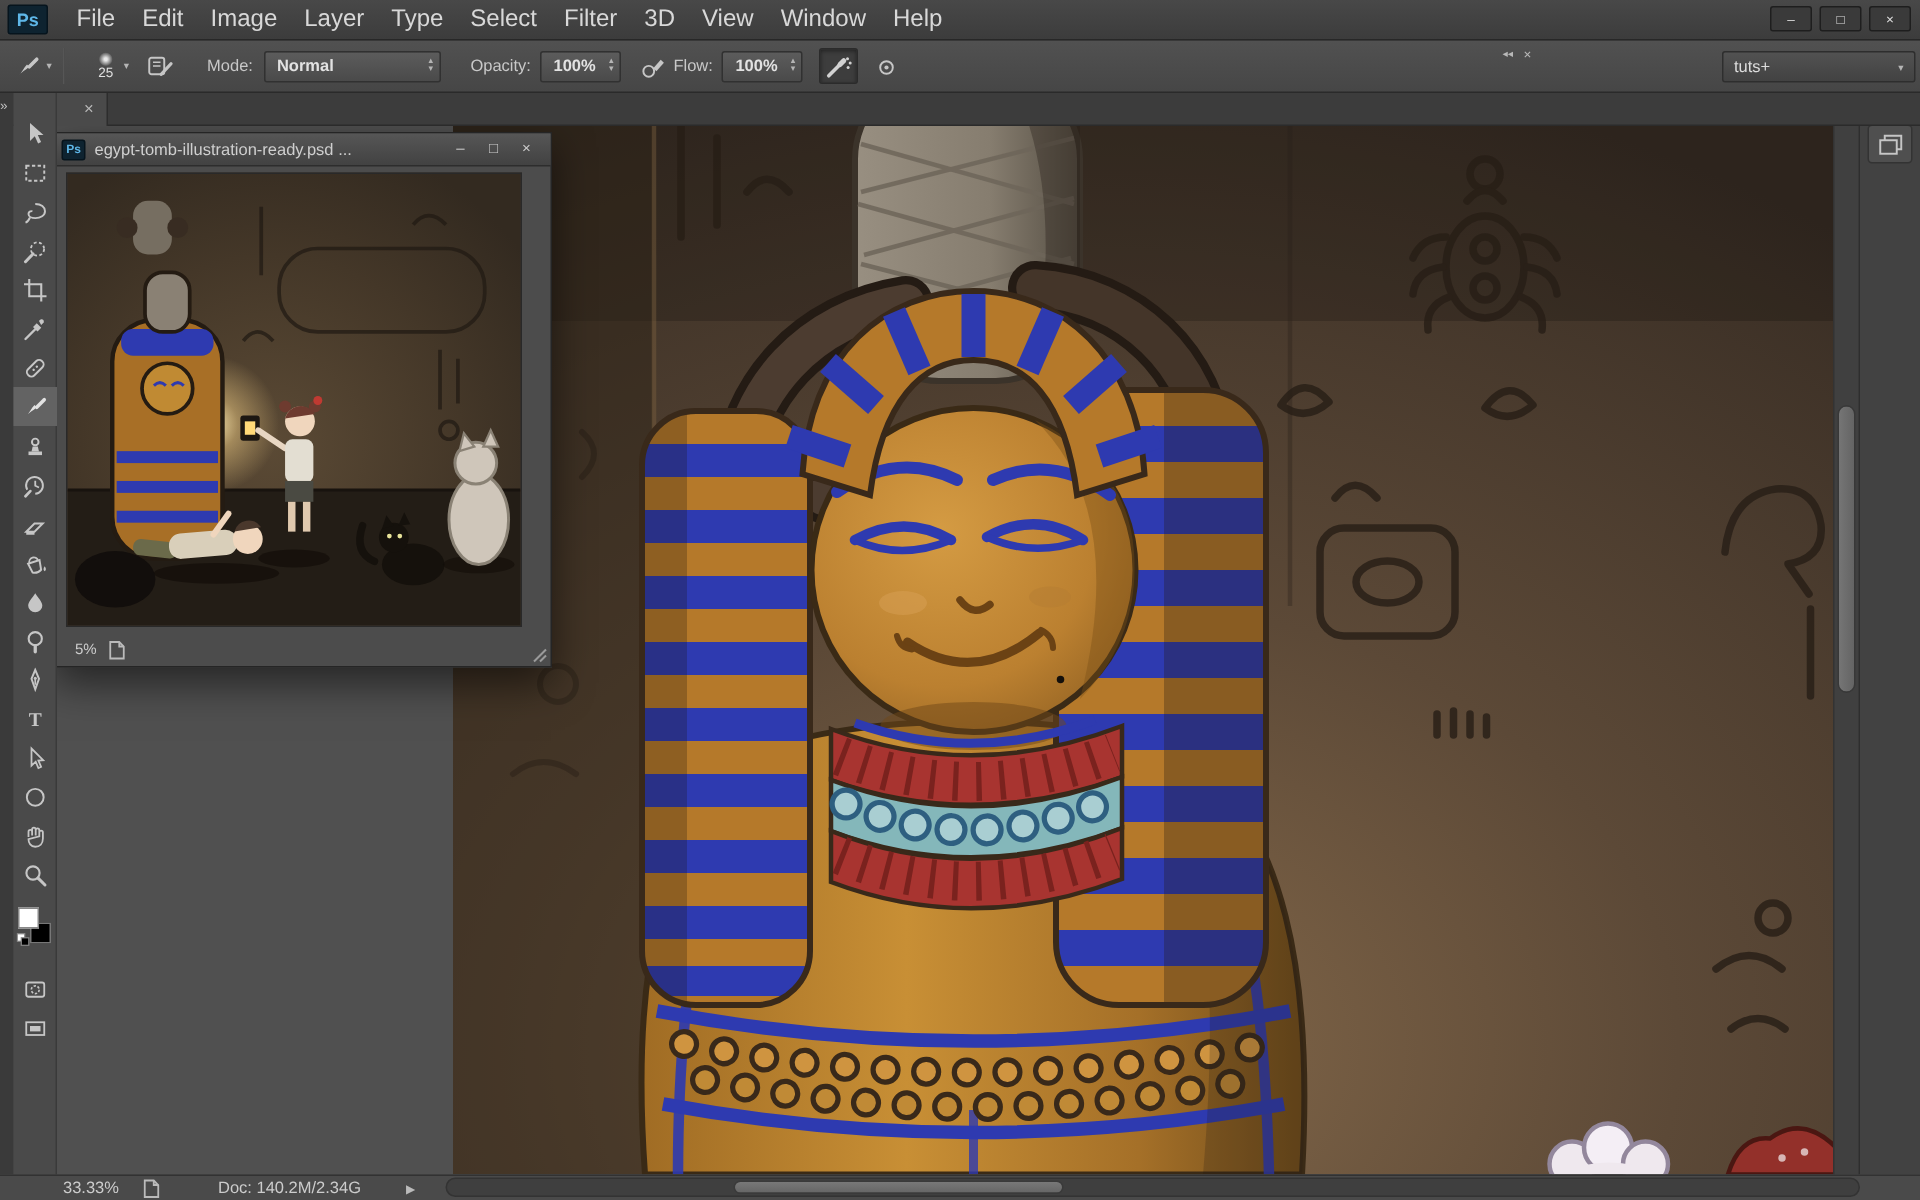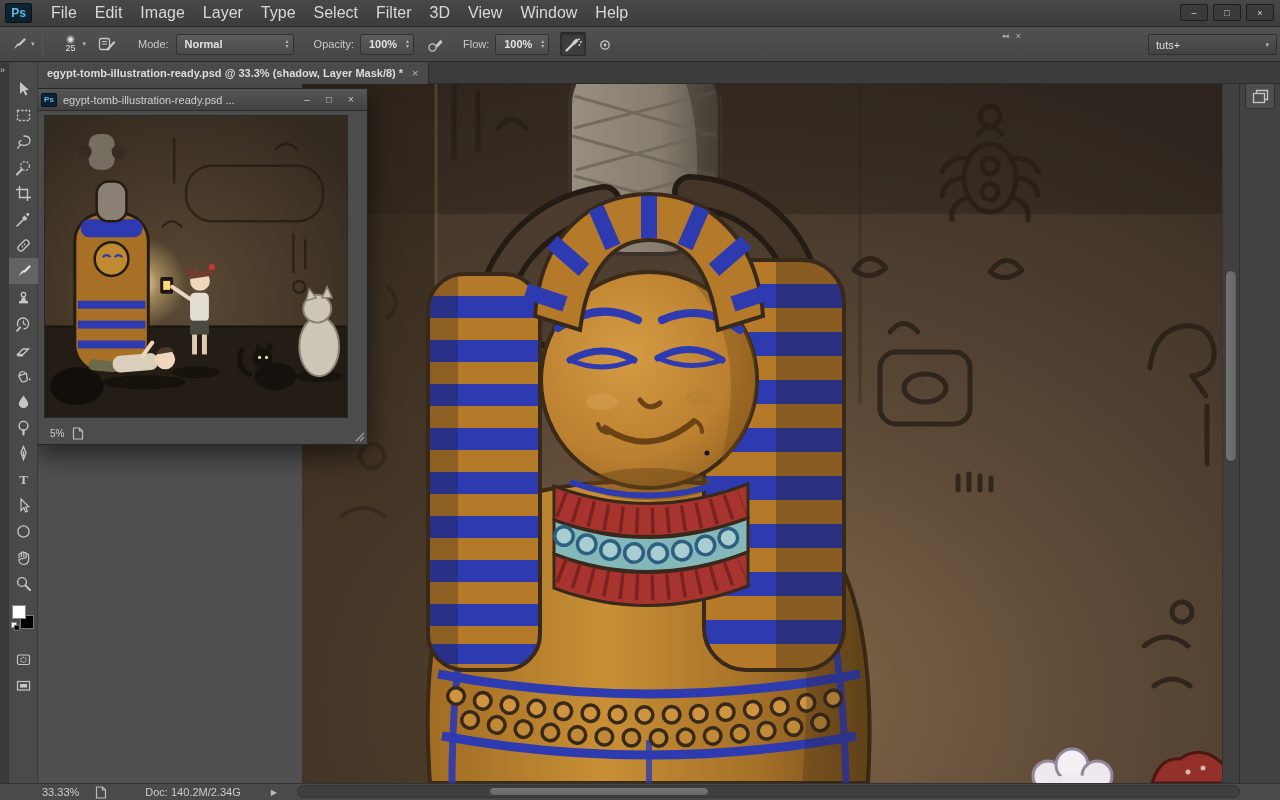--- a/index.html
+++ b/index.html
@@ -167,21 +167,21 @@
       </span>
   </div>
 
   <div class="iconbtn" style="margin-left:9px;">
     <svg width="18" height="17" viewBox="0 0 18 17">
       <circle cx="5.5" cy="11.5" r="3.6" fill="none" stroke="#c6c6c6" stroke-width="1.3"></circle>
       <path d="M8.5,9.5 L13.5,3.8 L15.6,5.9 L10.6,11.5 Z" fill="#c6c6c6"></path>
     </svg>
   </div>
 
-  <span class="ob-label" style="margin-left:14px;text-align:center;">Flow:</span>
+  <span class="ob-label" style="text-align:center;">Flow:</span>
   <div class="combo" style="width:54px;margin-left:6px;">
     <span>100%</span>
     <span class="spin">
         <span>▴</span>
         <span>▾</span>
       </span>
   </div>
 
   <div class="iconbtn pressed" style="margin-left:11px;">
     <svg width="19" height="17" viewBox="0 0 19 17">
@@ -208,21 +208,20 @@
   </div>
 </div>
 
 <div class="workspace">
   <span>tuts+</span>
   <span class="arrow-sm">▾</span>
 </div>
 
 <div class="tabbar">
   <div class="doctab">
-    <span>egypt-tomb-illustration-ready.psd @ 33.3% (shadow, Layer Mask/8) *</span>
     <span class="close">×</span>
   </div>
 </div>
 
 <div class="appstrip">
   <span class="chev">»</span>
 </div>
 <div class="toolbar">
   <div class="tool">
     <svg width="17" height="17" viewBox="0 0 17 17">

